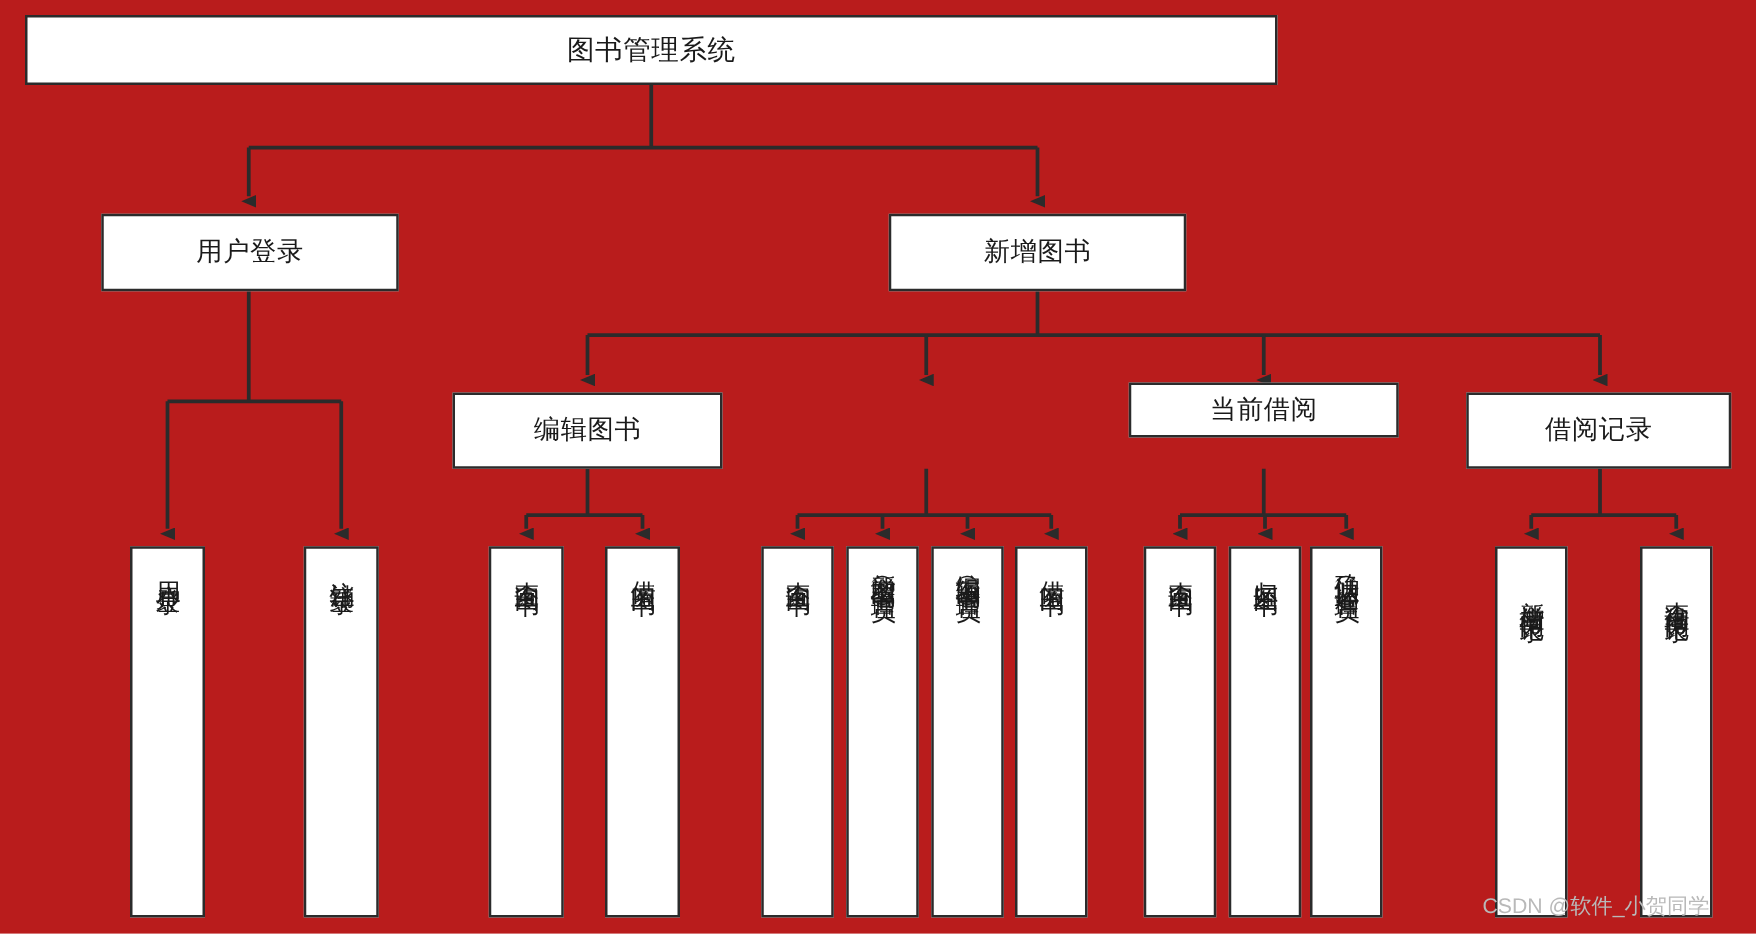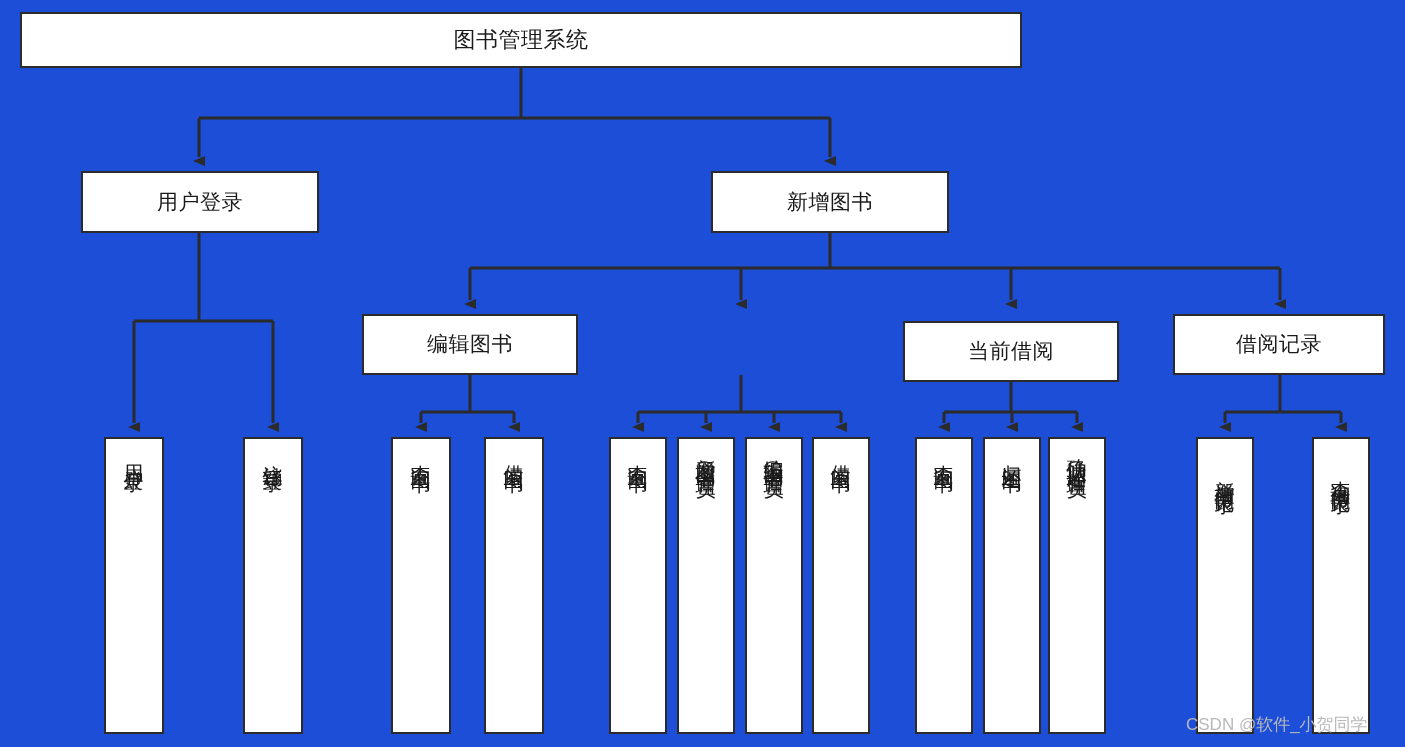--- a/index.html
+++ b/index.html
@@ -7,21 +7,21 @@
     padding: 0;
     background: #ffffff;
   }
   body {
     font-family: "Liberation Sans", "DejaVu Sans", sans-serif;
   }
   #canvas {
     position: relative;
     width: 1405px;
     height: 747px;
-    background: #1d4ed8;
+    background: #b91c1c;
     overflow: hidden;
   }
   #edges {
     position: absolute;
     left: 0;
     top: 0;
     width: 1405px;
     height: 747px;
     pointer-events: none;
   }
@@ -136,21 +136,21 @@
   <div class="node horiz" style="left:81px; top:171px; width:238px; height:62px;">
     <span class="lbl">用户登录</span>
   </div>
   <div class="node horiz" style="left:711px; top:171px; width:238px; height:62px;">
     <span class="lbl">新增图书</span>
   </div>
 
   <div class="node horiz" style="left:362px; top:314px; width:216px; height:61px;">
     <span class="lbl">编辑图书</span>
   </div>
-  <div class="node horiz" style="left:903px; top:321px; width:216px; height:61px;">
+  <div class="node horiz" style="left:903px; top:306px; width:216px; height:44px;">
     <span class="lbl">当前借阅</span>
   </div>
   <div class="node horiz" style="left:1173px; top:314px; width:212px; height:61px;">
     <span class="lbl">借阅记录</span>
   </div>
 
   <div class="node vert" style="left:104px; top:437px; width:60px; height:297px;">
     <span class="lbl">用户登录</span>
   </div>
   <div class="node vert" style="left:243px; top:437px; width:60px; height:297px;">

